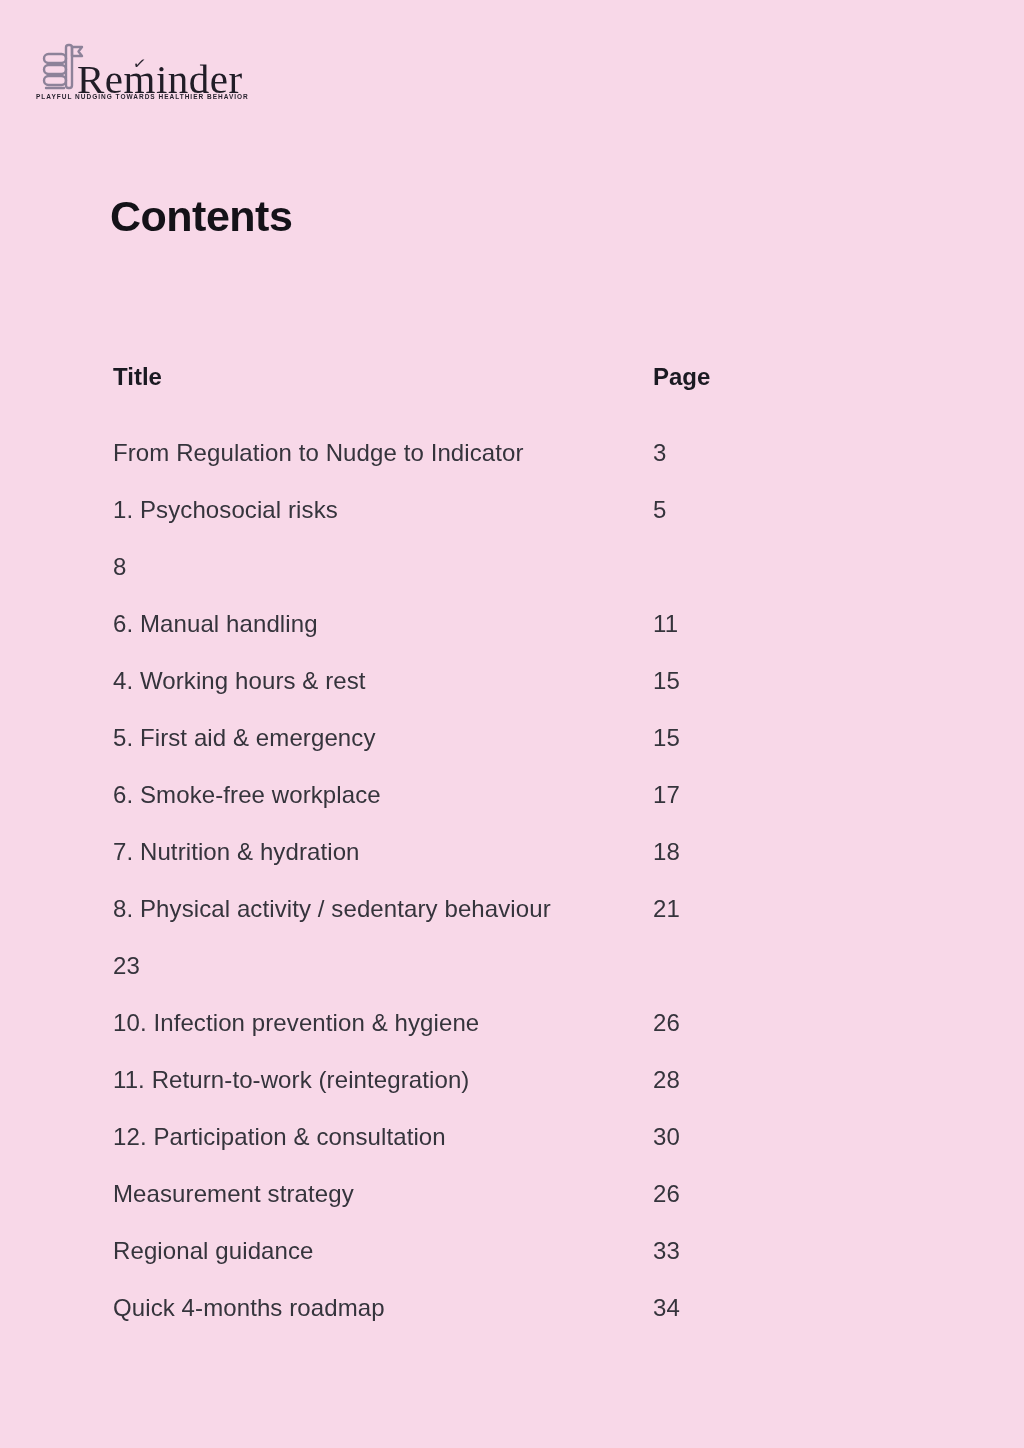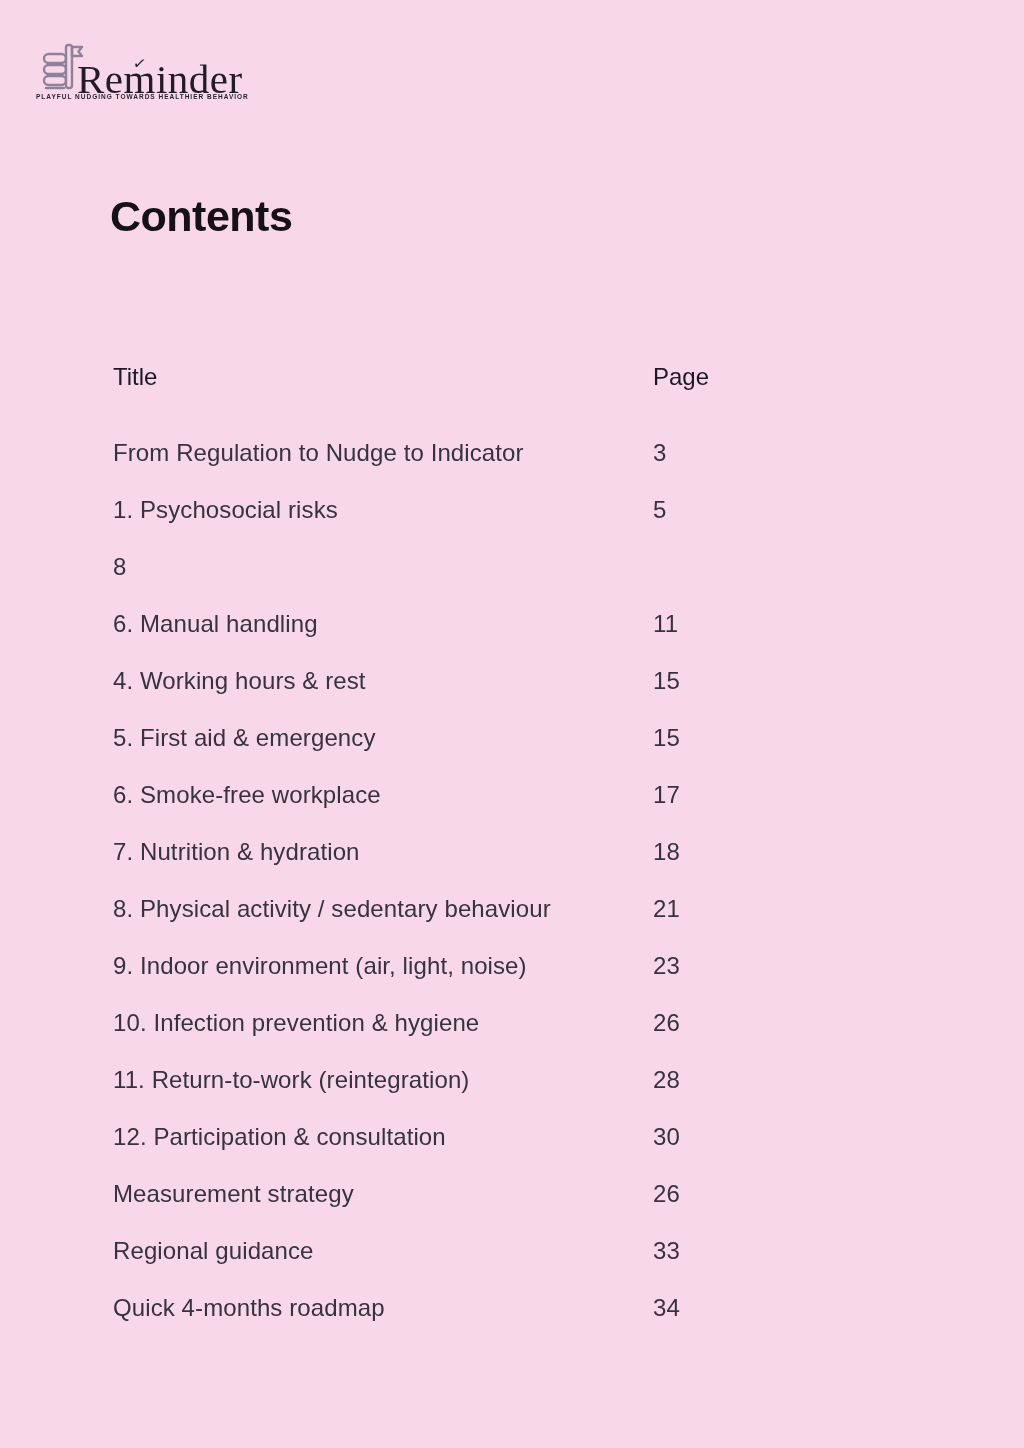--- a/index.html
+++ b/index.html
@@ -37,21 +37,21 @@
 
   
   .page-title {
     position: absolute; left: 110px; top: 192px;
     font-size: 43px; font-weight: 700;
     letter-spacing: -0.5px; color: #141218;
   }
 
   
   .toc { position: absolute; left: 113px; top: 362px; width: 640px; }
-  .toc-header { display: flex; font-size: 24px; font-weight: 400; color: #1b1a22; line-height: 30px; }
+  .toc-header { display: flex; font-size: 24px; font-weight: 700; color: #1b1a22; line-height: 30px; }
   .toc-header .col-title { width: 540px; }
   .toc-rows { margin-top: 32px; }
   .toc-row { display: flex; align-items: center; height: 57px; font-size: 24px; color: #35343c; }
   .toc-row .row-title { width: 540px; letter-spacing: 0.1px; }
   .toc-row .row-page { letter-spacing: 0.2px; }
 </style>
 </head>
 <body>
 
 <div class="page">
@@ -110,21 +110,20 @@
       </div>
         <div class="toc-row">
         <span class="row-title">7. Nutrition &amp; hydration</span>
         <span class="row-page">18</span>
       </div>
         <div class="toc-row">
         <span class="row-title">8. Physical activity / sedentary behaviour</span>
         <span class="row-page">21</span>
       </div>
         <div class="toc-row">
-        <span class="row-title">9. Indoor environment (air, light, noise)</span>
         <span class="row-page">23</span>
       </div>
         <div class="toc-row">
         <span class="row-title">10. Infection prevention &amp; hygiene</span>
         <span class="row-page">26</span>
       </div>
         <div class="toc-row">
         <span class="row-title">11. Return-to-work (reintegration)</span>
         <span class="row-page">28</span>
       </div>

